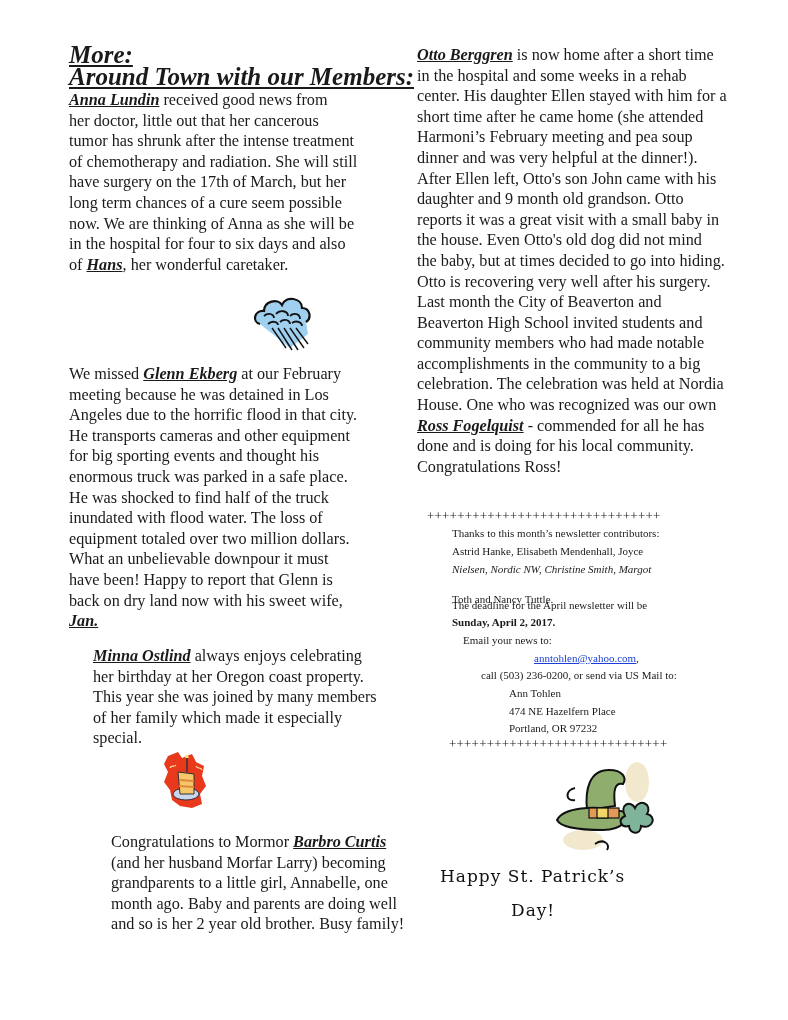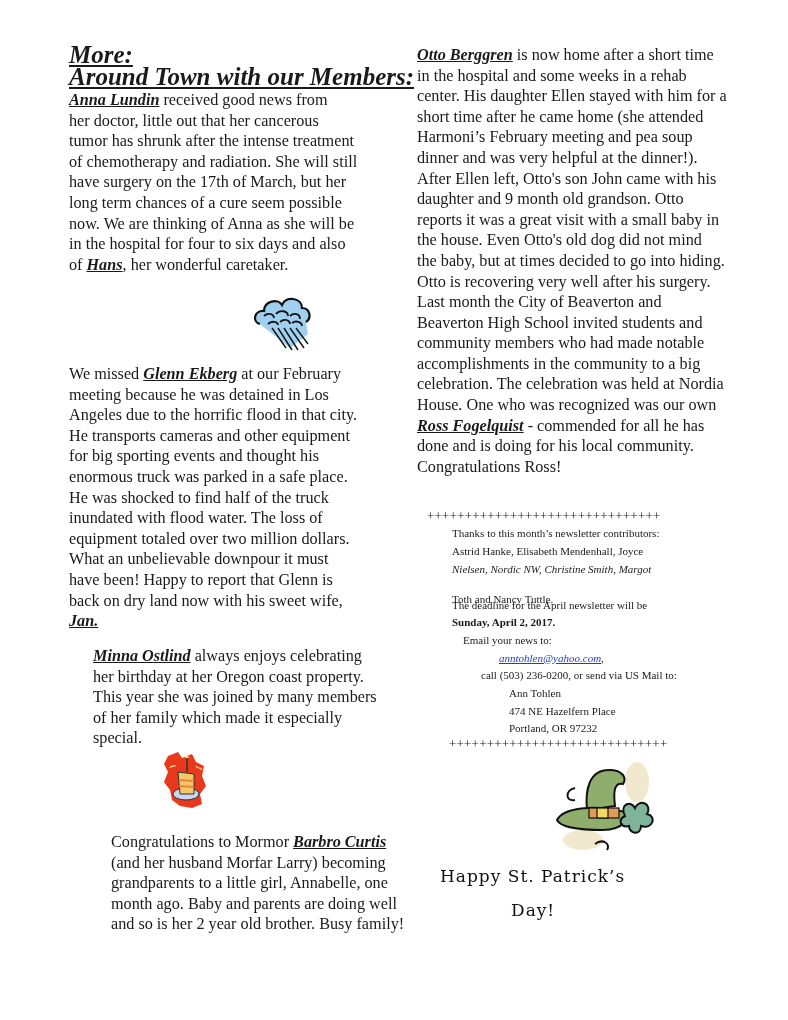--- a/index.html
+++ b/index.html
@@ -126,21 +126,21 @@
 
 <div>
   <span class="plus" style="left:427px; top:508px;">+++++++++++++++++++++++++++++++</span>
   <span class="small" style="left:452px; top:525px;">Thanks to this month’s newsletter contributors:</span>
   <span class="small" style="left:452px; top:543px;">Astrid Hanke, Elisabeth Mendenhall, Joyce</span>
   <span class="small" style="left:452px; top:561px;font-style:italic;">Nielsen, Nordic NW, Christine Smith, Margot</span>
   <span class="small" style="left:452px; top:579px;margin-top:12px;">Toth  and Nancy Tuttle.</span>
   <span class="small" style="left:452px; top:597px;">The deadline for the April newsletter will be</span>
   <span class="small bold" style="left:452px; top:614px;">Sunday, April 2, 2017.</span>
   <span class="small" style="left:463px; top:632px;">Email your news to:</span>
-  <span class="small" style="left:499px; top:650px;font-style:italic;"><a class="email">anntohlen@yahoo.com</a><span>,</span></span>
+  <span class="small" style="left:534px; top:650px;"><a class="email">anntohlen@yahoo.com</a><span>,</span></span>
   <span class="small" style="left:481px; top:667px;">call (503) 236-0200, or send via US Mail to:</span>
   <span class="small" style="left:509px; top:685px;">Ann Tohlen</span>
   <span class="small" style="left:509px; top:703px;">474  NE Hazelfern Place</span>
   <span class="small" style="left:509px; top:720px;">Portland, OR    97232</span>
   <span class="plus" style="left:449px; top:736px;">+++++++++++++++++++++++++++++</span>
 </div>
 
 <div class="icon" style="left:553px; top:760px; width:110px; height:100px;">
   <svg width="110" height="100" viewBox="0 0 110 100">
     <ellipse cx="84" cy="22" rx="12" ry="20" fill="#efe4c4" opacity="0.85"></ellipse>

